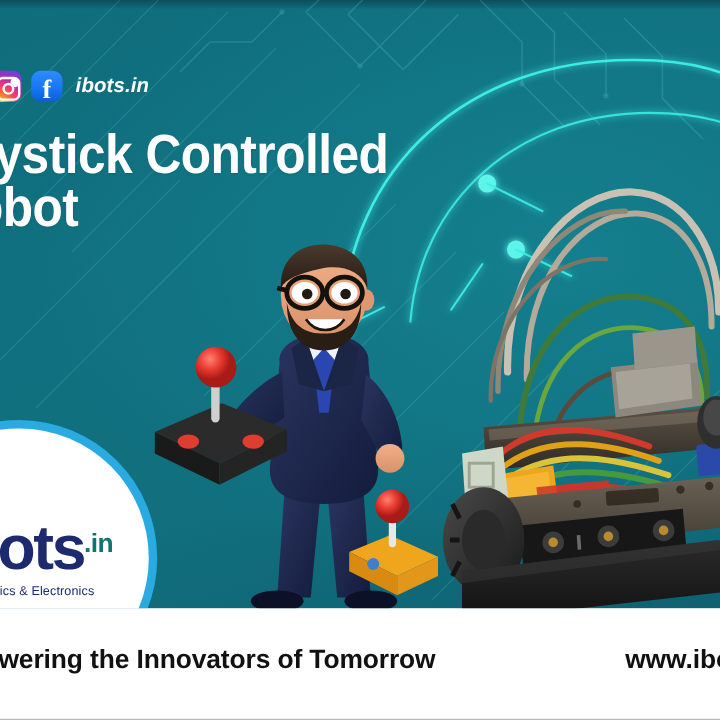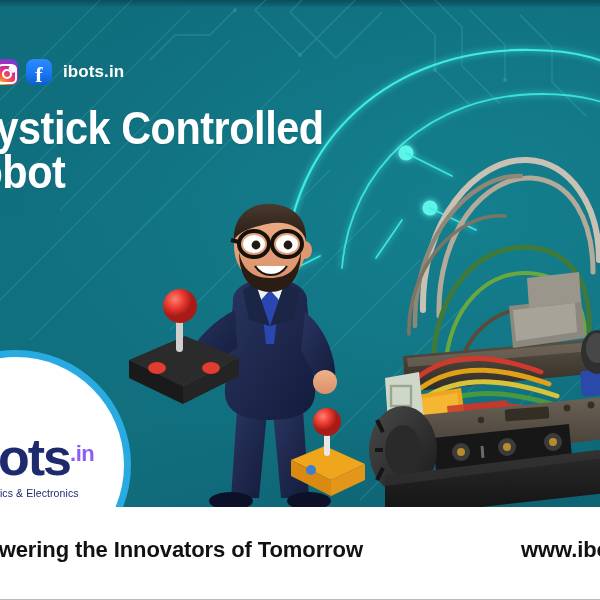--- a/index.html
+++ b/index.html
@@ -77,21 +77,21 @@
     border-radius:8px;
     display:flex; align-items:flex-end; justify-content:center;
   }
   .soc-fb span {
     font-family:"Liberation Serif", serif;
     font-weight:bold; color:#fff; font-size:22px; line-height:1;
     transform:translateY(1px);
   }
   .social-handle {
     color:#ffffff; font-size:17px; font-weight:bold; letter-spacing:.1px;
-    margin-left:3px; white-space:nowrap;
+    margin-left:3px; white-space:nowrap;font-style:italic;
   }
 
   
   .title {
     position:absolute; left:-52px; top:106px;
     width:520px;
     color:#ffffff;
     font-size:46px;
     font-weight:bold;
     line-height:.96;
@@ -121,21 +121,21 @@
     align-items:center; justify-content:center;
     padding-left:26px;
   }
   .logo-word {
     font-size:52px; font-weight:bold; color:#1d2a6e;
     letter-spacing:-2px; line-height:1;
     position:relative; white-space:nowrap;
     transform:translateX(-4px);
   }
   .logo-word .dot-in {
-    color:#8b5cf6; font-size:22px; letter-spacing:-.5px;
+    color:#0f766e; font-size:22px; letter-spacing:-.5px;
     position:relative; top:-14px; left:0px;
   }
   .logo-tag {
     font-size:10.5px; color:#1d2a6e; font-weight:normal;
     letter-spacing:.1px; margin-top:4px; white-space:nowrap;
     transform:translateX(-4px);
   }
 
   
   .mascot { position:absolute; left:175px; top:198px; width:190px; height:312px; z-index:18; }

